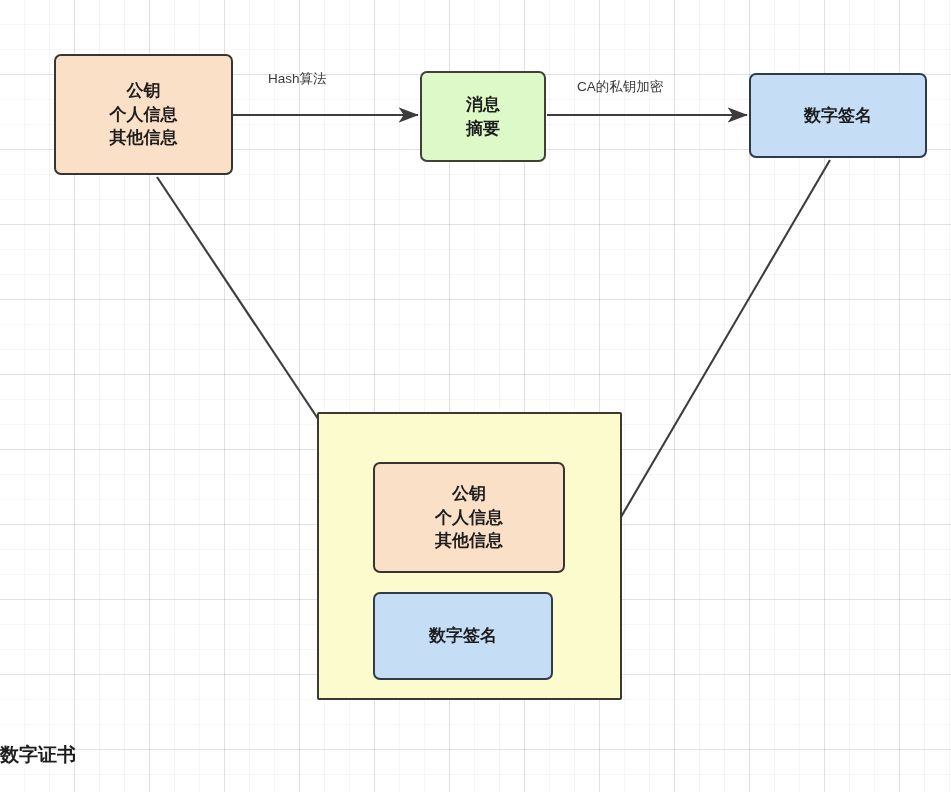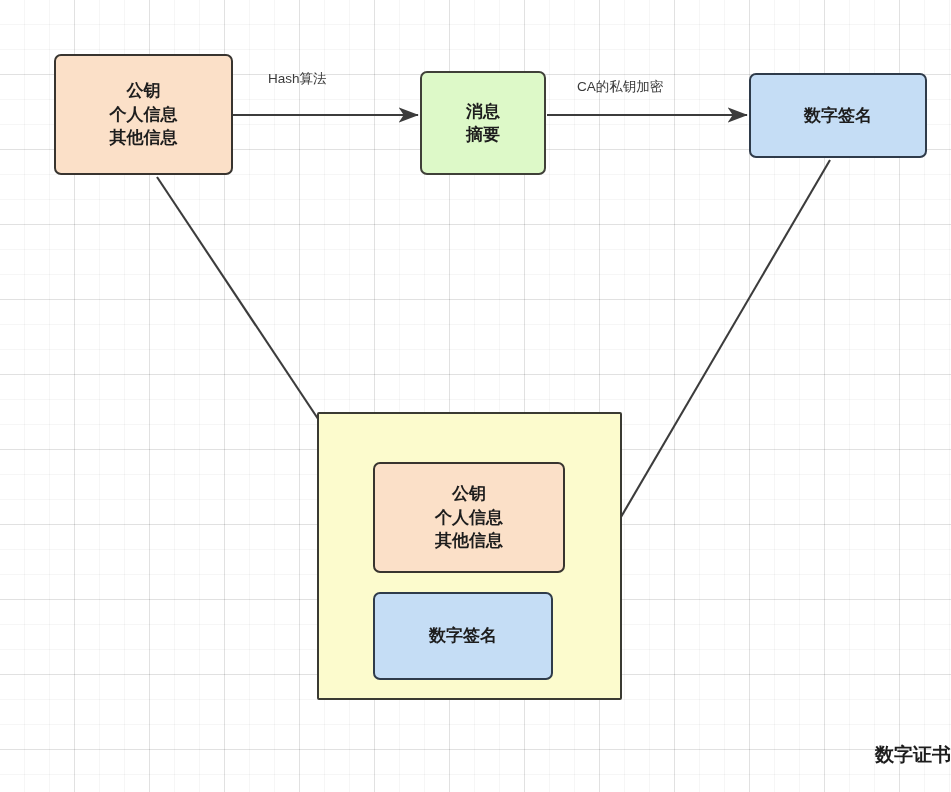--- a/index.html
+++ b/index.html
@@ -49,21 +49,21 @@
     text-align: center;
   }
   .node .line { display: block; white-space: nowrap; }
 
   #node-public-key-info {
     left: 54px; top: 54px; width: 179px; height: 121px;
     background: #fbe0c8;
     font-size: 17px;
   }
   #node-message-digest {
-    left: 420px; top: 71px; width: 126px; height: 104px;
+    left: 420px; top: 71px; width: 126px; height: 91px;
     background: #ddf9c8;
     border-color: #3f4038;
     font-size: 17px;
   }
   #node-digital-signature {
     left: 749px; top: 73px; width: 178px; height: 85px;
     background: #c5ddf5;
     border-color: #2f3b4a;
     font-size: 17px;
   }
@@ -94,21 +94,21 @@
     font-family: "Liberation Sans", "DejaVu Sans", sans-serif;
   }
   #label-hash-algorithm { left: 268px; top: 70px; }
   #label-ca-private-key-encrypt { left: 577px; top: 78px; text-align: right; }
 
   #caption-digital-certificate {
     position: absolute;
     left: 0;
     top: 742px;
     width: 951px;
-    text-align: right;
+    text-align: left;
     font-size: 19px;
     font-weight: bold;
     color: #1d1d1d;
   }
 </style>
 </head>
 <body>
 
 <div id="canvas">
 

